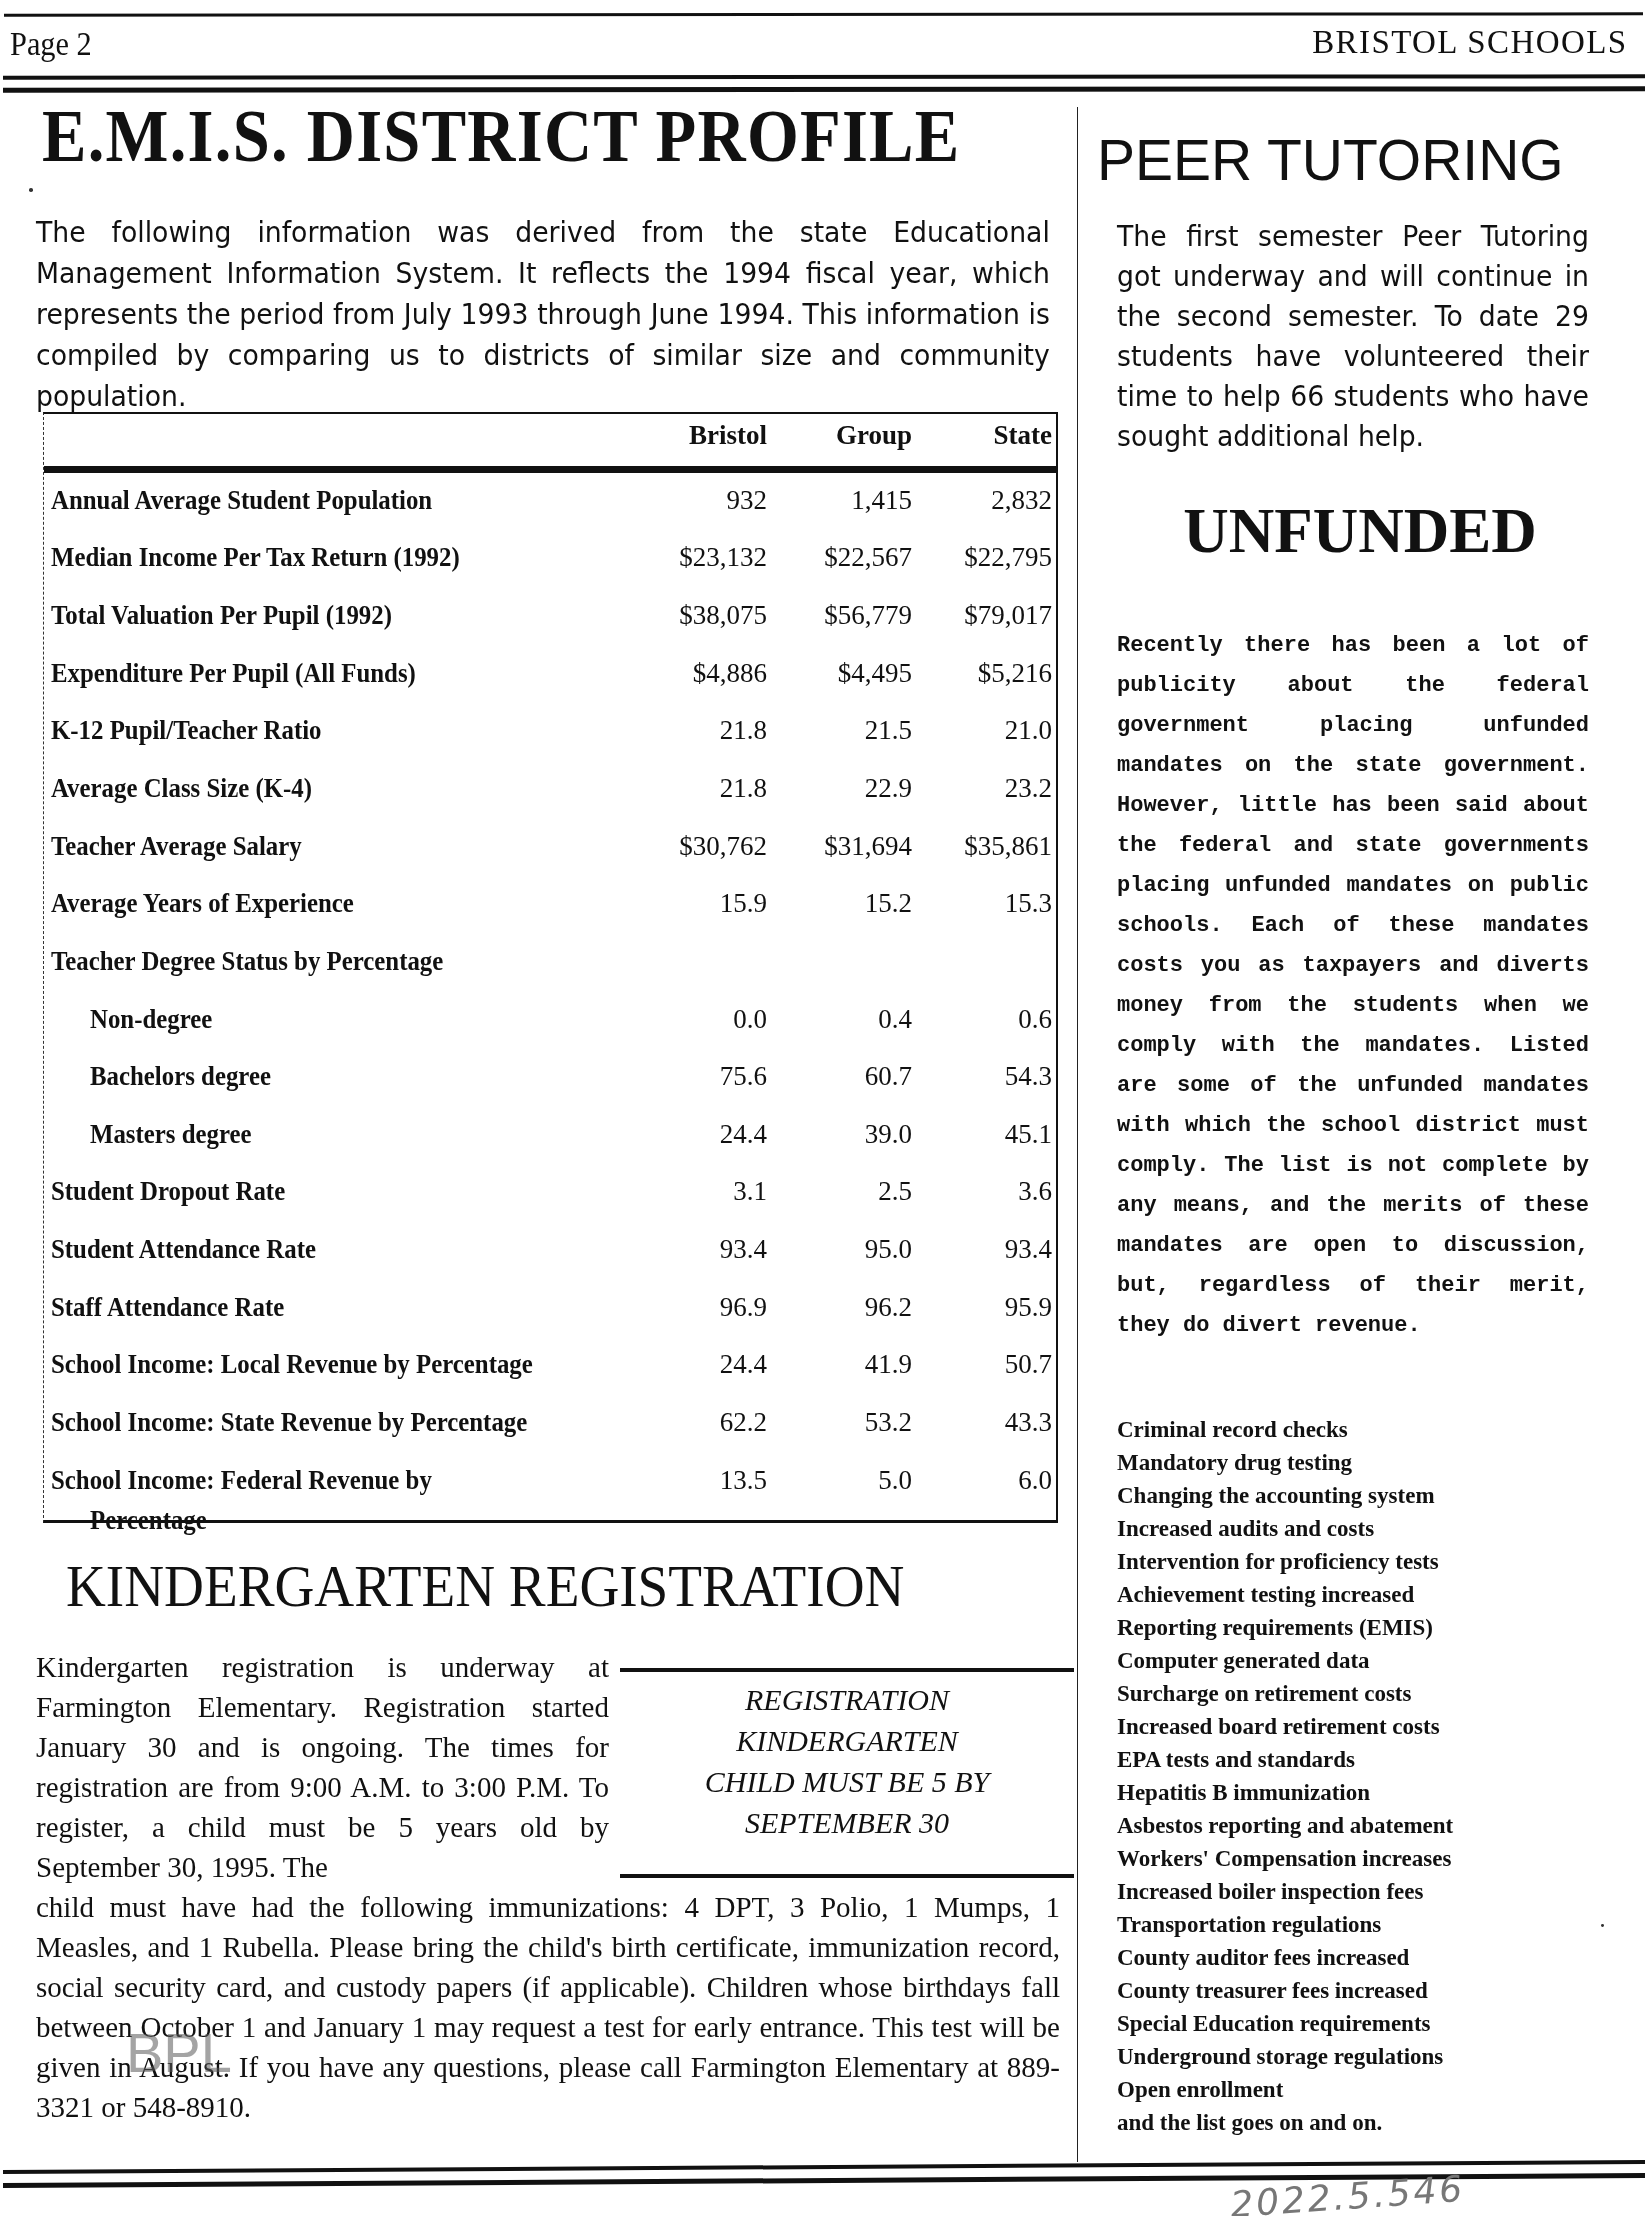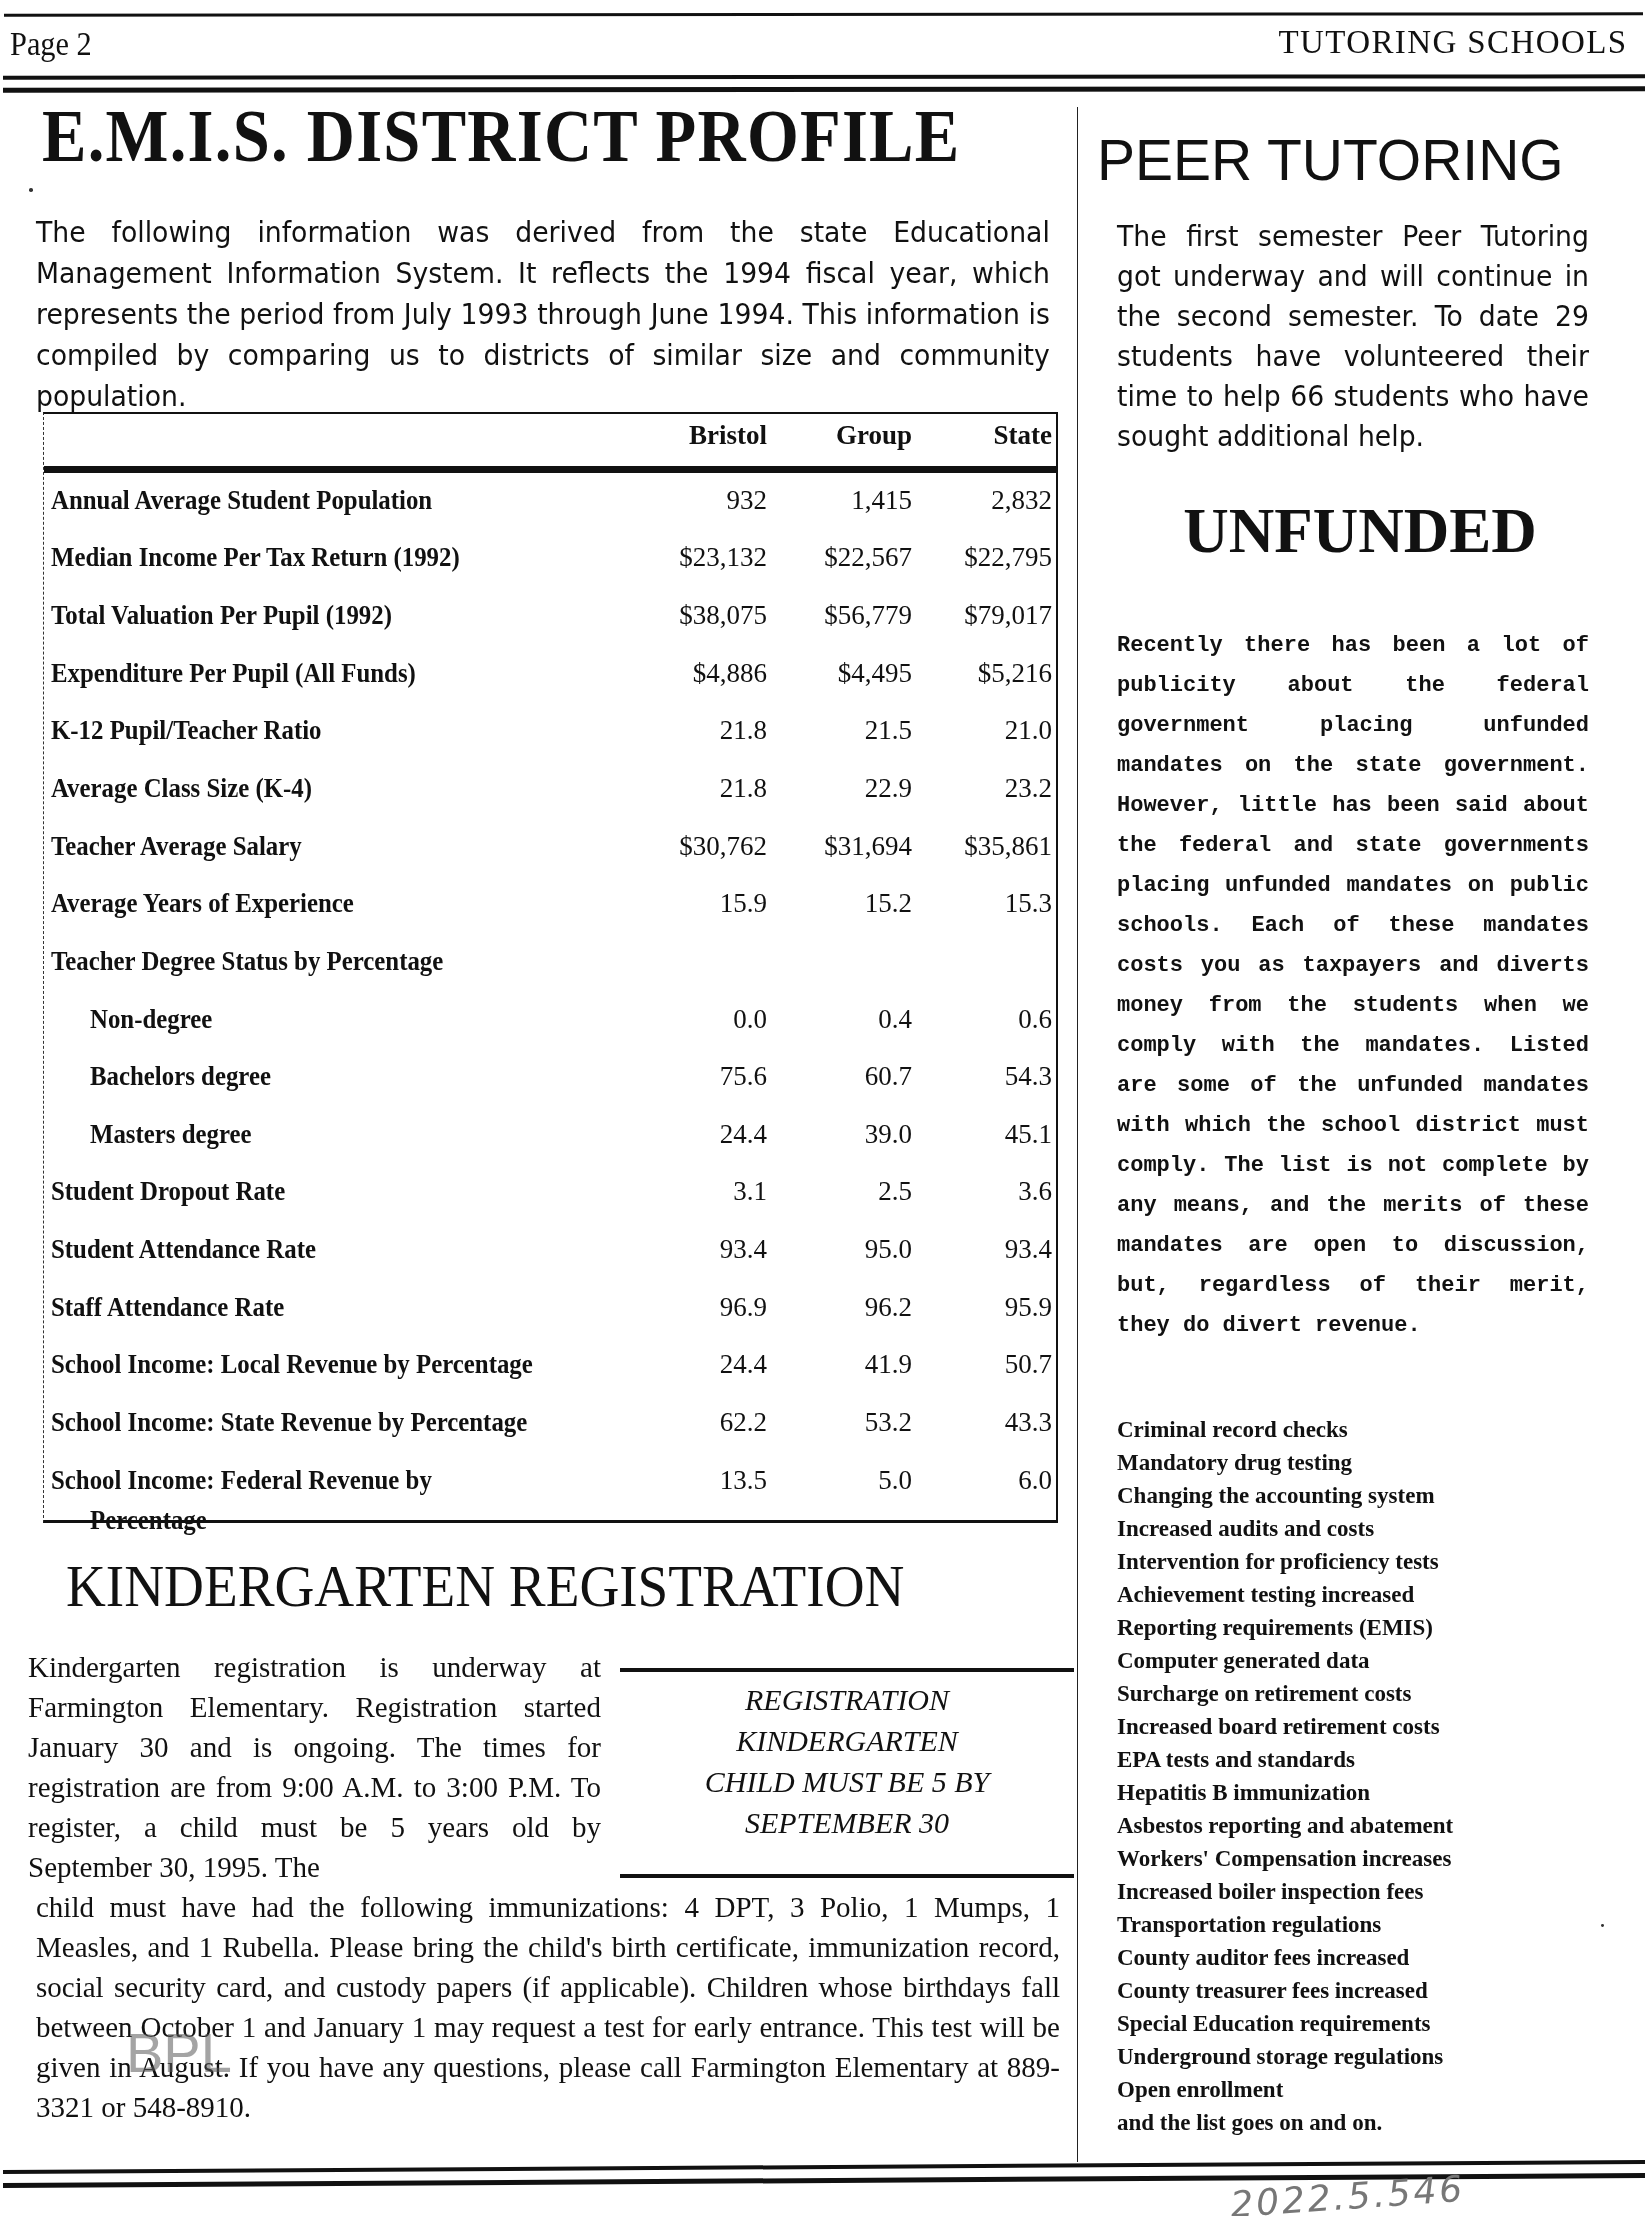--- a/index.html
+++ b/index.html
@@ -24,21 +24,21 @@
   .th { position: absolute; top: 5.7px; font-size: 27px; font-weight: bold; font-family: "Liberation Serif", serif; text-align: right; width: 129px; }
   .th.c1 { left: 594px; } .th.c2 { left: 739px; } .th.c3 { left: 879px; text-align: right; }
   .tr { position: absolute; left: 0; right: 0; height: 57px; }
   .tr .lbl { position: absolute; left: 7.2px; top: 0; font-size: 27px; font-weight: bold; font-family: "Liberation Serif", serif; white-space: nowrap; transform: scaleX(0.92); transform-origin: left; line-height: 40px; }
   .tr .lbl.indent { left: 46px; }
   .tr .val { position: absolute; top: 0; font-size: 27px; font-family: "Liberation Serif", serif; width: 129px; text-align: right; line-height: 40px; }
   .tr .v1 { left: 594px; } .tr .v2 { left: 739px; } .tr .v3 { left: 879px; }
 
   
   #kg-title { left: 66px; top: 1552px; font-size: 60px; font-family: "Liberation Serif", serif; white-space: nowrap; transform: scaleX(0.92); transform-origin: left; }
-  #kg-para-top { left: 28px; top: 1647px; width: 573px; font-size: 29px; line-height: 40px; font-family: "Liberation Serif", serif; text-align: justify; }
+  #kg-para-top { left: 36px; top: 1647px; width: 573px; font-size: 29px; line-height: 40px; font-family: "Liberation Serif", serif; text-align: justify; }
   #kg-para-bottom { left: 36px; top: 1887px; width: 1024px; font-size: 29px; line-height: 40px; font-family: "Liberation Serif", serif; text-align: justify; }
   #kg-box-top-rule { left: 620px; top: 1668px; width: 454px; height: 3.6px; }
   #kg-box-bottom-rule { left: 620px; top: 1874px; width: 454px; height: 3.6px; }
   #kg-callout { left: 620px; top: 1679px; width: 454px; text-align: center; font-size: 30px; line-height: 41px; font-style: italic; font-family: "Liberation Serif", serif; }
 
   
   #peer-title { left: 1097px; top: 127px; font-size: 57px; font-family: "Liberation Sans", sans-serif; white-space: nowrap; }
   #peer-body { left: 1117px; top: 216px; width: 472px; font-size: 29px; line-height: 40px; font-family: "DejaVu Sans", sans-serif; text-align: justify; transform: scaleX(0.92); transform-origin: left; width: 513px; }
   #unfunded-title { left: 1088px; top: 493px; width: 544px; text-align: center; font-size: 63px; line-height: 77px; font-weight: bold; font-family: "Liberation Serif", serif; }
   #unfunded-body { left: 1117px; top: 626px; width: 472px; font-size: 22px; line-height: 40px; font-weight: bold; font-family: Liberation Mono, monospace; text-align: justify; }
@@ -48,21 +48,21 @@
   
   #footer-note { left: 1230px; top: 2176px; font-size: 36px; color: #777; font-family: "DejaVu Sans", sans-serif; letter-spacing: 2.9px; font-style: italic; transform: rotate(-4deg); }
   #watermark { left: 126px; top: 2020px; font-size: 56px; color: rgba(90,90,90,0.55); font-family: "Liberation Sans", sans-serif; }
   .stray-dot { position: absolute; width: 3.6px; height: 3.6px; background: #333; border-radius: 50%; }
 </style>
 </head>
 <body>
 
 <div class="rule" style="left:4.3px;top:13px;width:1639px;height:2.9px;transform:rotate(-0.05deg);"></div>
 <div class="abs" id="page-label">Page 2</div>
-<div class="abs" id="masthead-title">TUTORING SCHOOLS</div>
+<div class="abs" id="masthead-title">BRISTOL SCHOOLS</div>
 <div class="rule" style="left:2.9px;top:75px;width:1642px;height:3.6px;transform:rotate(-0.05deg);"></div>
 <div class="rule" style="left:2.9px;top:87px;width:1642px;height:5px;transform:rotate(-0.05deg);"></div>
 
 <div class="abs" id="col-divider"></div>
 
 <section>
   <h1 class="abs" id="emis-title" style="margin:0;">E.M.I.S. DISTRICT PROFILE</h1>
   <span class="stray-dot" style="left:29px;top:188px;"></span>
   <p class="abs" id="emis-intro" style="margin:0;width:1102px;">The following information was derived from the state Educational Management Information System.  It reflects the 1994 fiscal year, which represents the period from July 1993 through June 1994.  This information is compiled by comparing us to districts of similar size and community population.</p>
 

